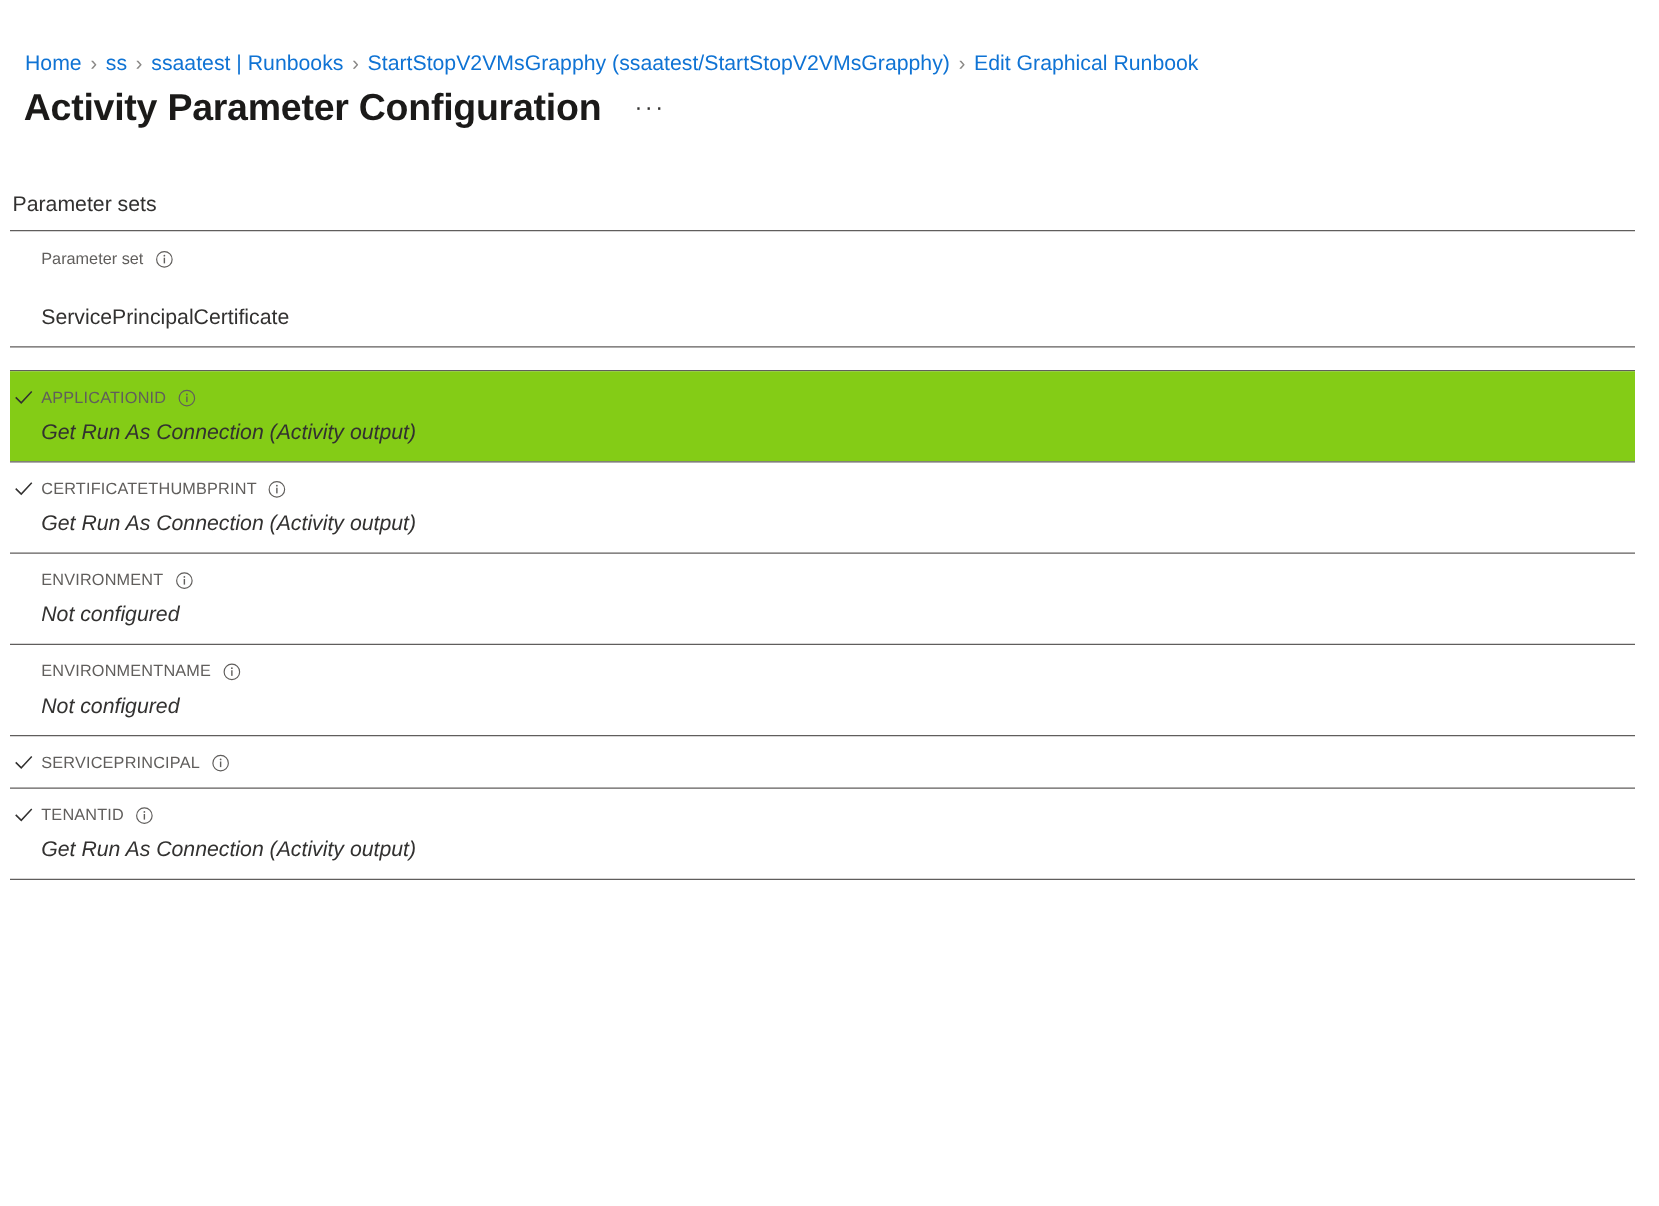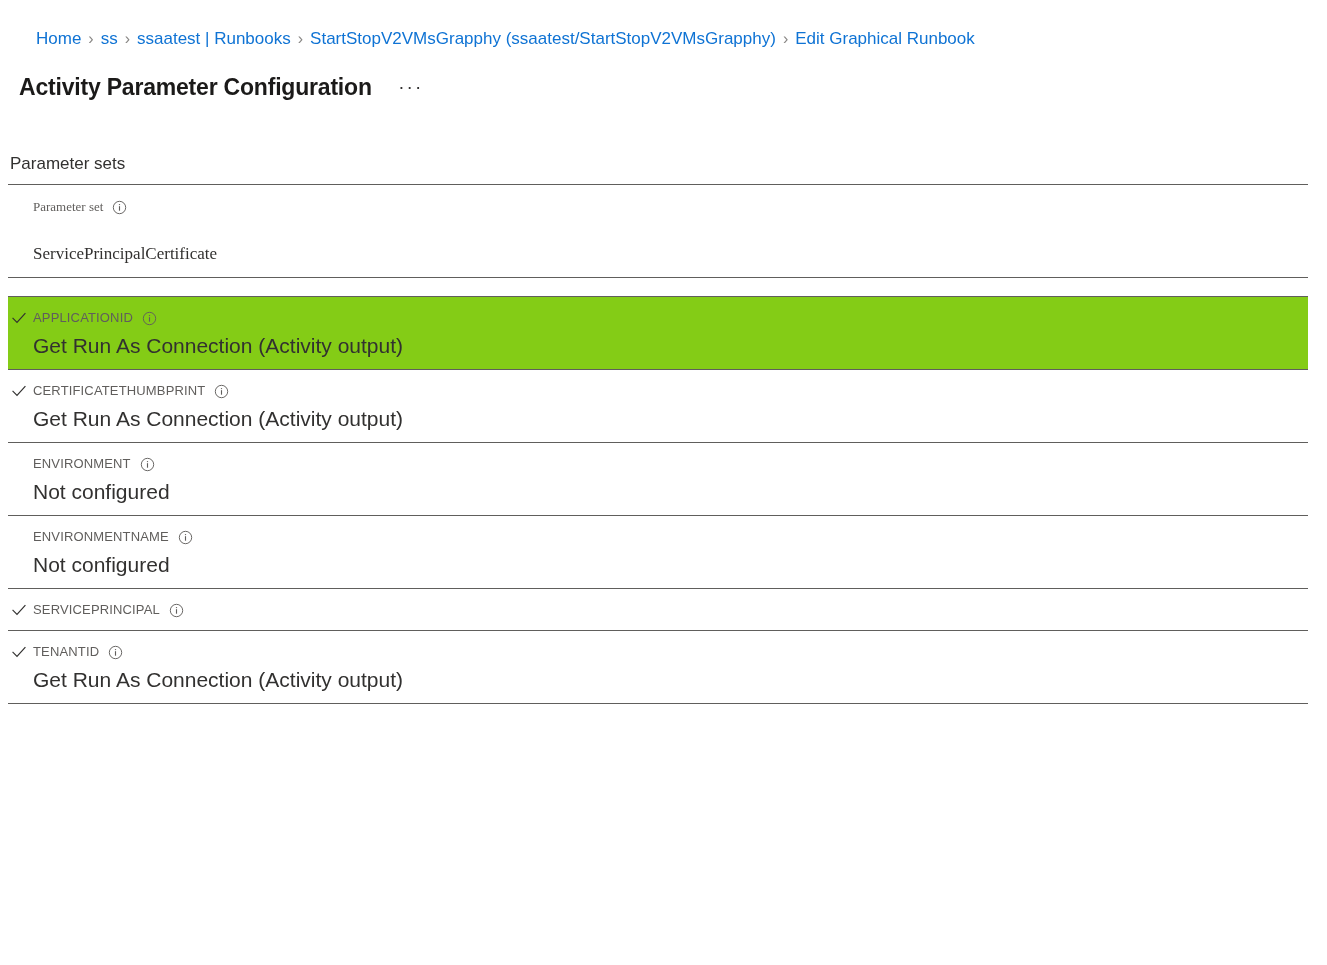--- a/index.html
+++ b/index.html
@@ -13,47 +13,46 @@
     font-family: "Liberation Sans", sans-serif;
     color: #323130;
     -webkit-font-smoothing: antialiased;
     overflow: hidden;
   }
 
   
   .breadcrumb {
     position: absolute;
     left: 20px;
-    top: 28px;
+    top: 40px;
     font-size: 17px;
     line-height: 22px;
     white-space: nowrap;
     color: #0078d4;
-    margin-left: 16px;
   }
   .breadcrumb .crumb {
     color: #0f73d4;
     cursor: pointer;
   }
   .breadcrumb .sep {
     color: #8a8886;
     margin: 0 7px;
     font-size: 16px;
   }
 
   
   .title-row {
     position: absolute;
     left: 19px;
     top: 68px;
     display: flex;
     align-items: center;
   }
   .page-title {
-    font-size: 23px;
+    font-size: 30px;
     font-weight: bold;
     letter-spacing: -0.2px;
     color: #1b1a19;
     line-height: 38px;
   }
   .more-btn {
     margin-left: 22px;
     width: 34px;
     height: 30px;
     display: flex;
@@ -124,33 +123,33 @@
     display: inline-flex;
     align-items: center;
     justify-content: center;
     margin-left: 9px;
     width: 15px;
     height: 15px;
     flex: 0 0 15px;
     cursor: pointer;
   }
   .row-value {
-    font-size: 21px;
+    font-size: 17px;
     color: #323130;
     line-height: 24px;
     margin-top: 7px;
     white-space: nowrap;
+    font-style: italic;
   }
 
   
   .field-block {
     padding: 13px 0 11px 25px;
     margin-left: 8px;
     width: 1275px;
-    font-family: Liberation Serif, serif;
   }
   .field-label {
     display: flex;
     align-items: center;
     font-size: 13px;
     color: #605e5c;
     line-height: 18px;
   }
   .field-value {
     font-size: 17px;

